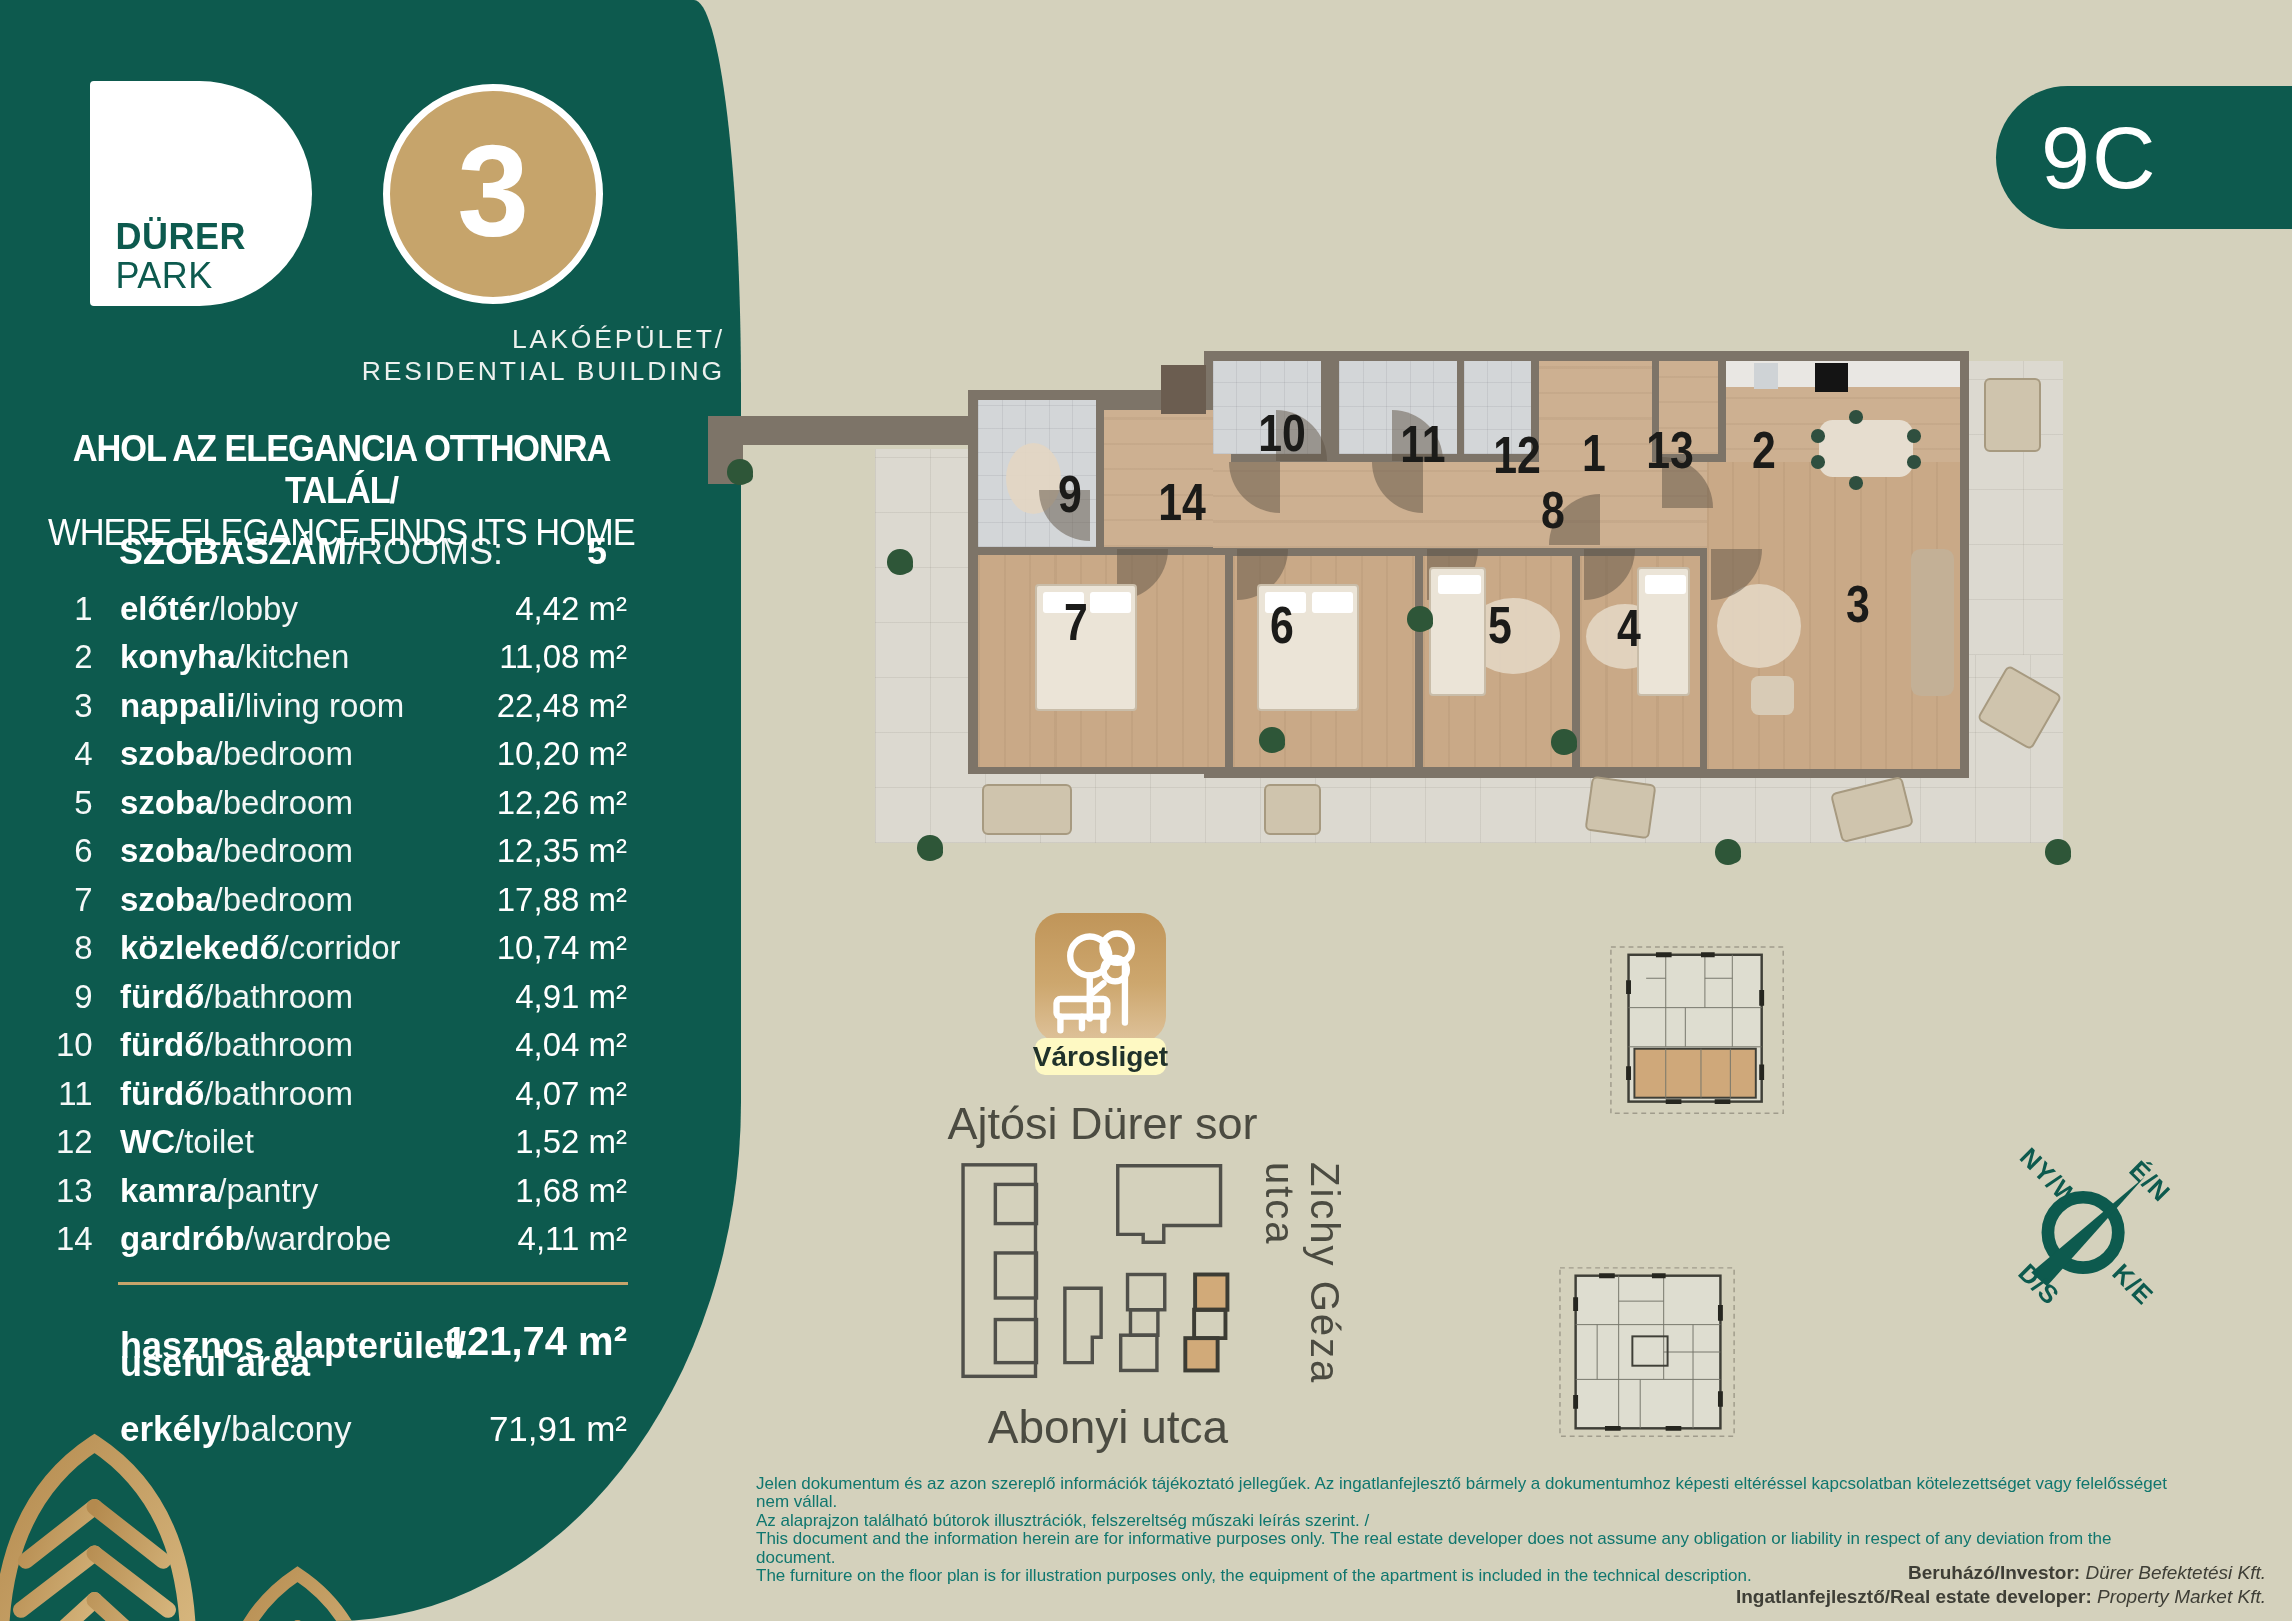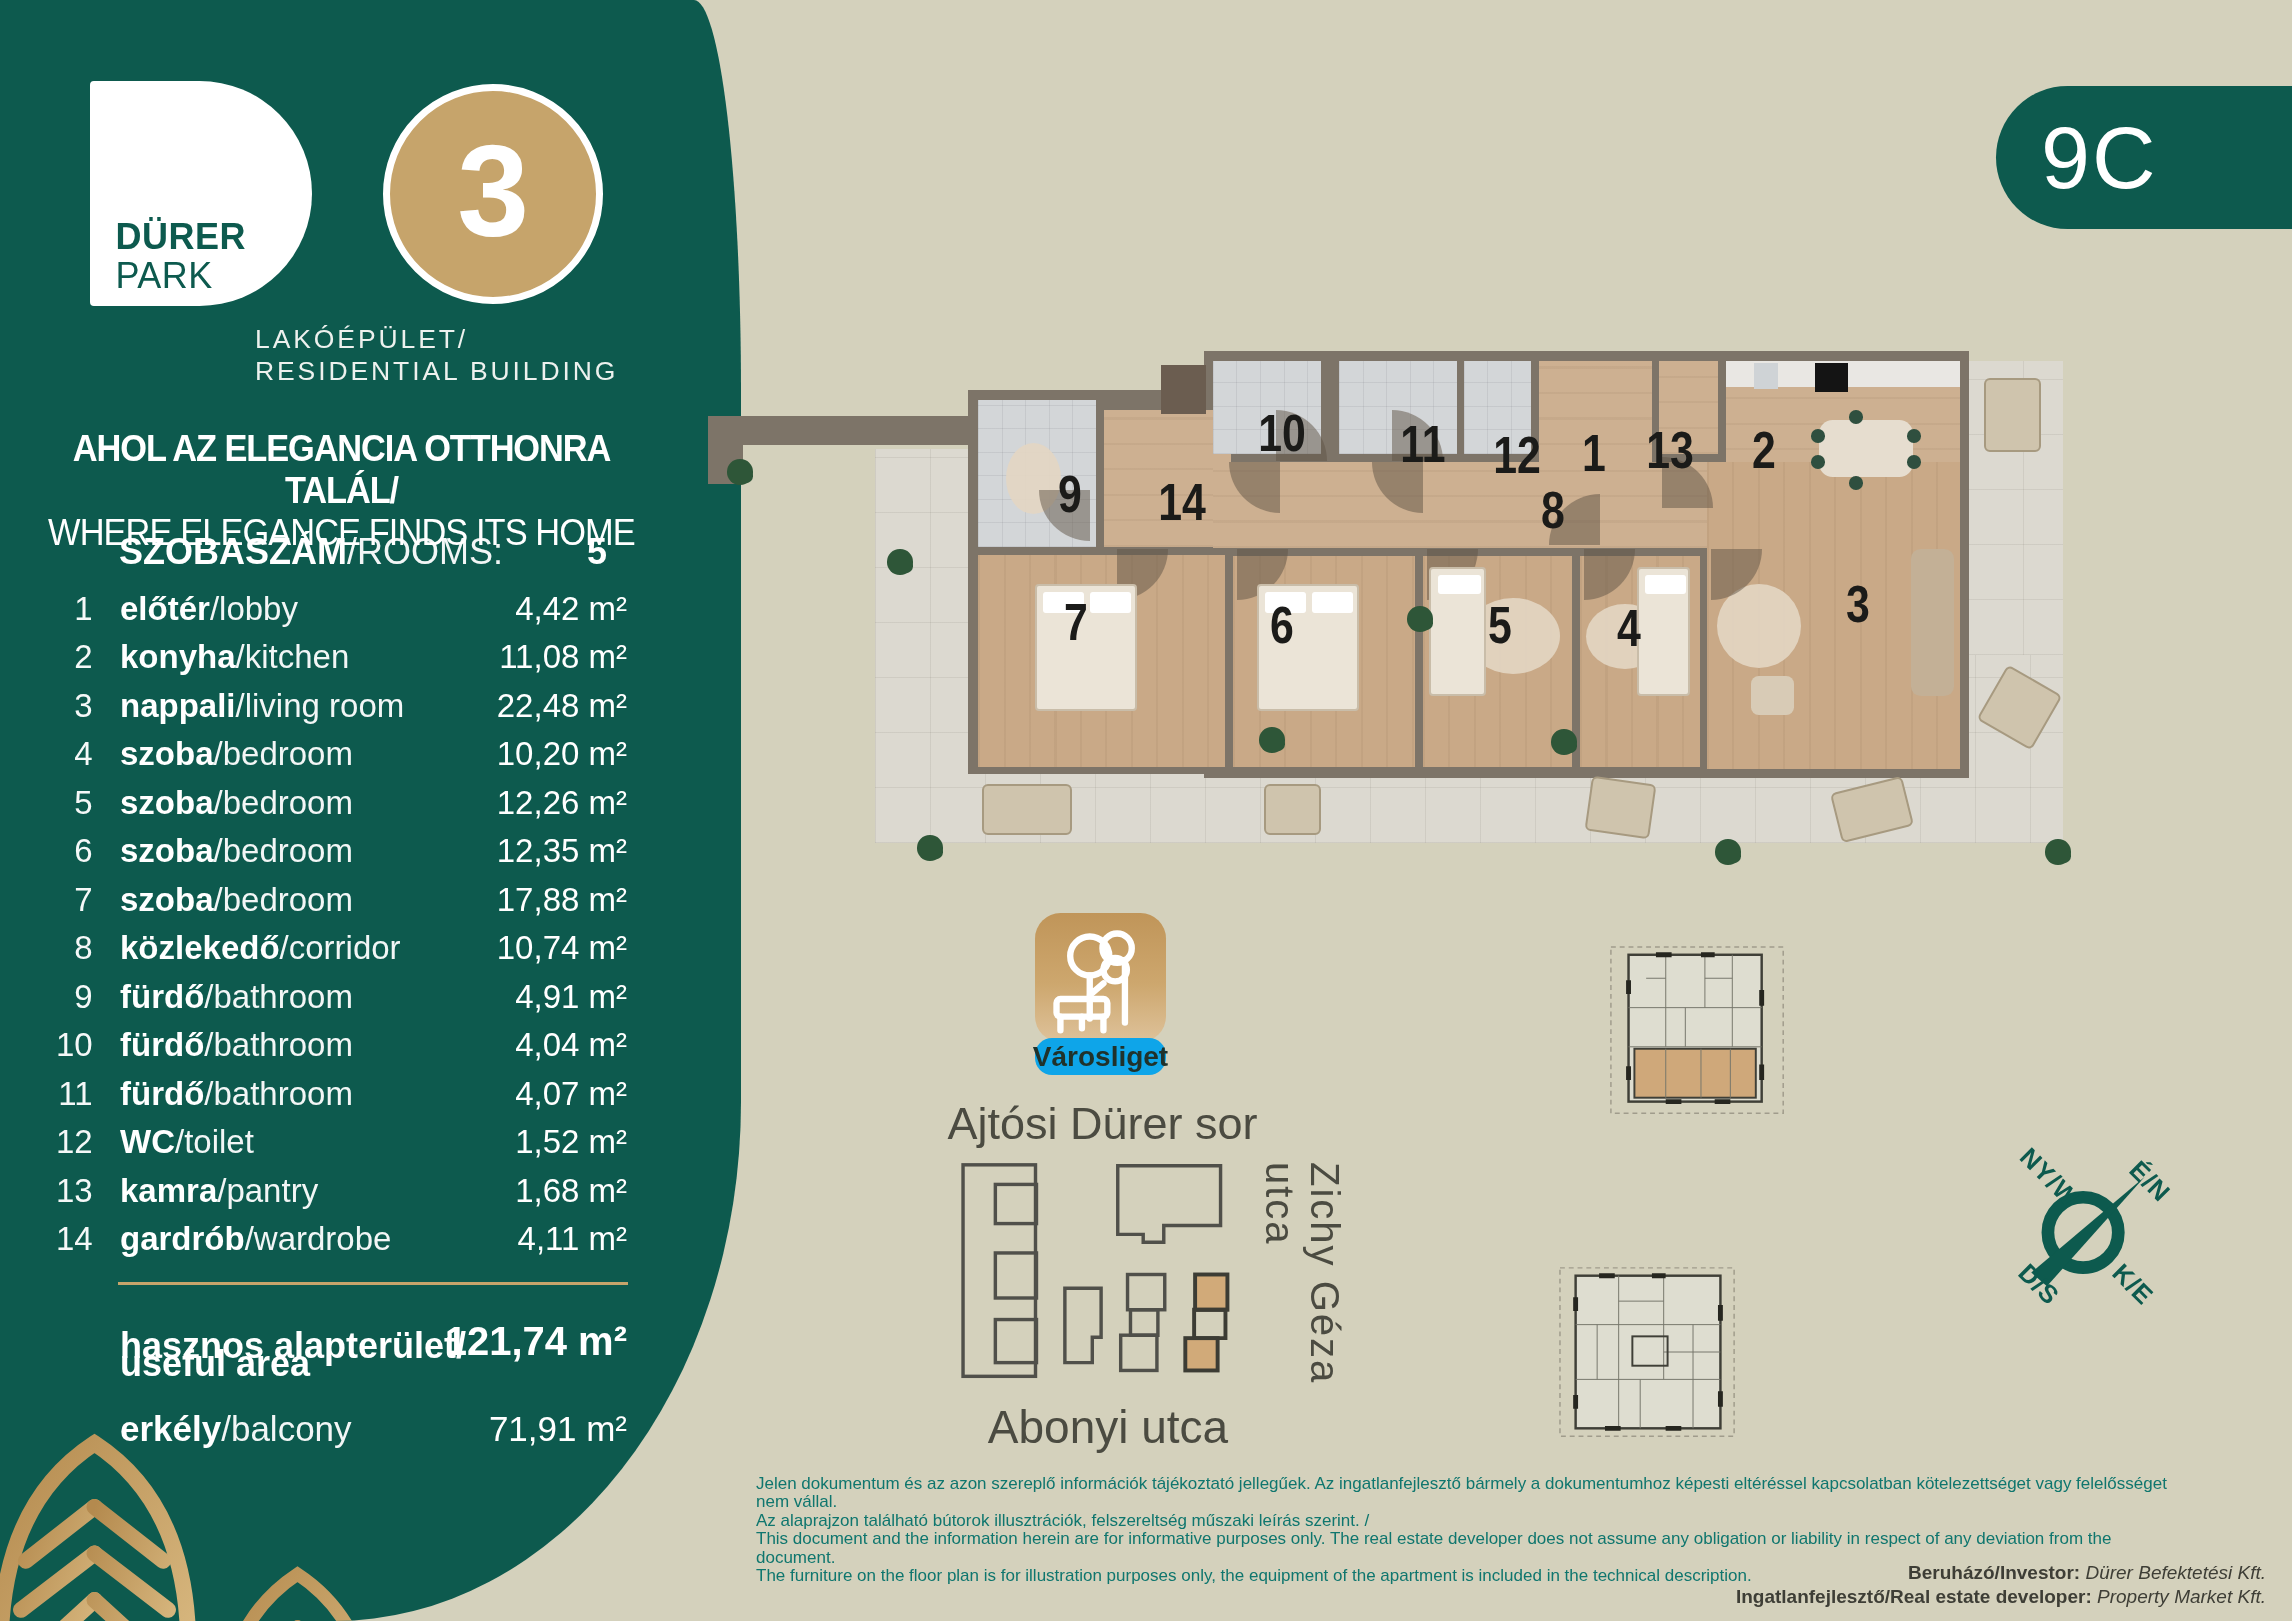--- a/index.html
+++ b/index.html
@@ -21,21 +21,21 @@
     position:absolute; left:90px; top:81px; width:222px; height:225px;
     background:#ffffff; border-radius:3.9px 113px 113px 3.9px;
   }
   .logo-text { position:absolute; left:25.5px; color:#0d5a4e; letter-spacing:0.5px; }
   #building-circle {
     position:absolute; left:383px; top:84px; width:220px; height:220px;
     background:#c6a46b; border:7.8px solid #ffffff; border-radius:50%;
     display:flex; align-items:center; justify-content:center;
   }
   #building-circle span { color:#fff; font-size:129px; font-weight:700; line-height:1; margin-top:-5.9px;}
-  #building-type { position:absolute; left:255px; top:323px; width:470px; text-align:left;
+  #building-type { position:absolute; left:255px; top:323px; width:470px; text-align:right;
     color:#edf1ee; font-size:26.5px; letter-spacing:2.9px; line-height:32px; font-weight:400;}
   #tagline { position:absolute; left:17.6px; top:428px; width:647px; text-align:center; color:#fff; }
   #tagline .t1 { font-size:37px; font-weight:700; letter-spacing:-1.2px; transform:scaleX(.93); }
   #tagline .t2 { font-size:37px; font-weight:400; letter-spacing:-1px; transform:scaleX(.93); }
   #rooms-header { position:absolute; left:0; top:531px; width:686px; height:41px; color:#fff; }
   #rooms-header .lab { position:absolute; left:119px; font-size:36px; }
   #rooms-header .lab b { font-weight:700; }
   #rooms-header .lab span { font-weight:400; opacity:.95; }
   #rooms-header .val { position:absolute; left:333px; width:274px; text-align:right; font-size:36px; font-weight:700; }
 
@@ -90,22 +90,22 @@
   .plant { position:absolute; width:25.5px; height:25.5px; border-radius:50%; background:#2e5638;
            box-shadow:5.9px 3.9px 0 -5.9px #2e5638; z-index:25; }
   .rug { position:absolute; background:#e3d6c3; border-radius:50%; opacity:.9; z-index:4; }
   .bed { position:absolute; background:#ebe4d7; border:2px solid #c9bda9; border-radius:3.9px; z-index:6; }
   .pillow { position:absolute; background:#fff; border-radius:2.9px; }
 
   
   .street { position:absolute; color:#4b4b41; font-weight:400; }
   #vl-icon-gold { position:absolute; left:0; top:0; width:131px; height:129px; border-radius:25.5px;
     background:linear-gradient(180deg,#c09559 0%,#cda76e 55%,#dec29a 100%); }
-  #vl-label { position:absolute; left:0; top:125px; width:131px; height:37px; background:#0ea5e9;
-    border-radius:17px; display:flex; align-items:center; justify-content:center;
+  #vl-label { position:absolute; left:0; top:125px; width:131px; height:37px; background:#fef9c3;
+    border-radius:10px; display:flex; align-items:center; justify-content:center;
     font-size:28px; font-weight:700; color:#20322b; }
   #compass-wrap span { position:absolute; color:#0d5a4e; font-size:25.5px; font-weight:700;
     letter-spacing:1px; transform:rotate(45deg); }
 
   
   #disclaimer { position:absolute; left:756px; top:1475px; width:1411px;
     color:#0f766e; font-size:17px; line-height:18.4px; font-weight:400; }
   .credit { position:absolute; left:1470px; width:796px; text-align:right;
     color:#3e3e36; font-size:19px; }
   .credit b { font-weight:700; }

